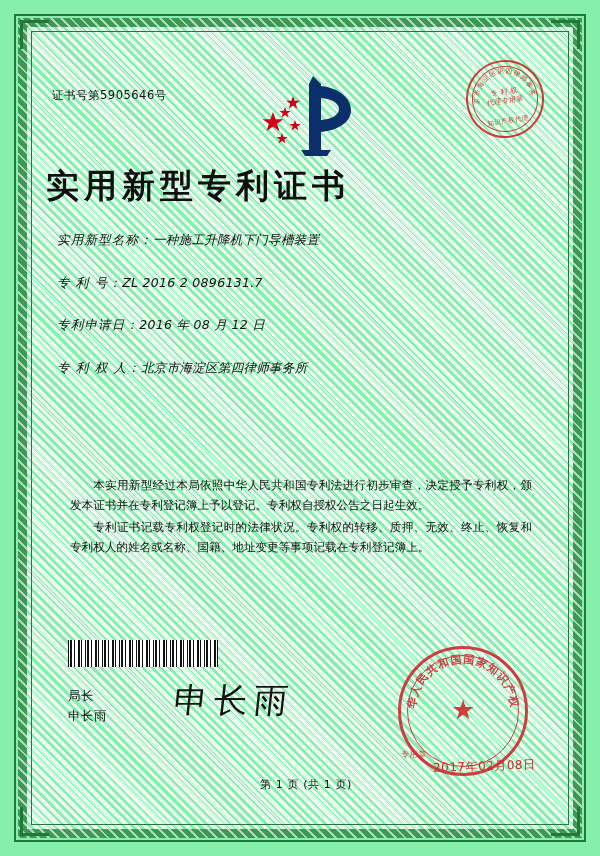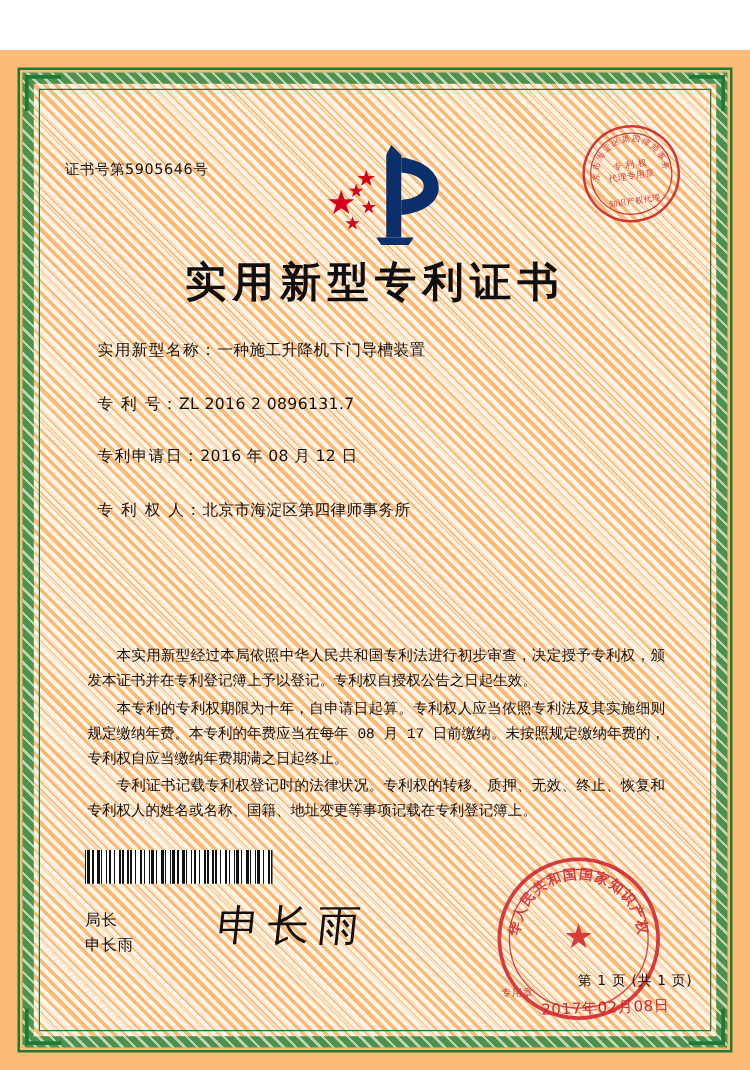--- a/index.html
+++ b/index.html
@@ -5,22 +5,21 @@
   html,body{margin:0;padding:0;}
   body{
     width:600px;height:856px;
     background:#ffffff;
     font-family:"DejaVu Sans","Liberation Sans",sans-serif;
     overflow:hidden;
     position:relative;
   }
   .page{
     position:absolute;inset:0;
-    background:#fdba74;
-    margin-top:40px;
+    background:#86efac;
   }
   
   .border-outer{
     position:absolute;
     left:14px;top:14px;right:14px;bottom:14px;
     border:2px solid #1f7a35;
     box-sizing:border-box;
   }
   .border-pattern{
     position:absolute;
@@ -88,43 +87,42 @@
     text-align:center;font-size:6.5px;letter-spacing:.4px;
   }
 
   
   .logo{
     position:absolute;left:50%;top:30px;transform:translateX(-50%);
     width:130px;height:82px;
   }
   .title{
     position:absolute;left:0;right:0;top:118px;
-    text-align:center;
+    text-align:left;
     font-family:"DejaVu Serif","Liberation Serif",serif;
     font-weight:bold;
     font-size:33px;
     letter-spacing:5px;
     color:#0f0f0f;
   }
 
   .fields{
-    position:absolute;left:32px;right:10px;top:186px;
+    position:absolute;left:11px;right:10px;top:186px;font-style:italic;
   }
   .field{
     font-size:12.5px;color:#111;margin-bottom:25.5px;
     letter-spacing:.3px;
     white-space:nowrap;
   }
   .field .lbl{letter-spacing:1.2px;}
 
   .paragraphs{
     position:absolute;left:24px;right:22px;top:430px;
     font-size:11.6px;line-height:1.72;color:#111;
     text-align:justify;
-    font-family:Liberation Mono, monospace;
   }
   .paragraphs p{margin:0 0 2px 0;text-indent:2em;}
 
   
   .barcode{
     position:absolute;left:22px;top:594px;
     width:150px;height:27px;
     background-image:repeating-linear-gradient(90deg,
       #111 0 1px,#fff 1px 2px,#111 2px 4px,#fff 4px 6px,
       #111 6px 7px,#fff 7px 10px,#111 10px 12px,#fff 12px 13px,
@@ -163,21 +161,21 @@
   }
   .seal-date{
     position:absolute;right:18px;top:712px;
     font-size:12px;color:#d2242b;
     transform:rotate(-2deg);
     letter-spacing:.5px;
   }
 
   .footer{
     position:absolute;left:12px;right:0;bottom:18px;
-    text-align:right;font-size:11px;color:#111;letter-spacing:.6px;
+    text-align:center;font-size:11px;color:#111;letter-spacing:.6px;
   }
 </style>
 </head>
 <body>
 
 <div class="page">
 
   <div class="border-outer"></div>
   <div class="border-pattern"></div>
   <div class="border-inner"></div>
@@ -241,21 +239,20 @@
       <div class="field">
         <span class="lbl">专利申请日：</span><span class="val">2016 年 08 月 12 日</span>
       </div>
       <div class="field">
         <span class="lbl">专 利 权 人：</span><span class="val">北京市海淀区第四律师事务所</span>
       </div>
     </div>
 
     <div class="paragraphs">
       <p>本实用新型经过本局依照中华人民共和国专利法进行初步审查，决定授予专利权，颁发本证书并在专利登记簿上予以登记。专利权自授权公告之日起生效。</p>
-      <p>本专利的专利权期限为十年，自申请日起算。专利权人应当依照专利法及其实施细则规定缴纳年费。本专利的年费应当在每年 08 月 17 日前缴纳。未按照规定缴纳年费的，专利权自应当缴纳年费期满之日起终止。</p>
       <p>专利证书记载专利权登记时的法律状况。专利权的转移、质押、无效、终止、恢复和专利权人的姓名或名称、国籍、地址变更等事项记载在专利登记簿上。</p>
     </div>
 
     <div class="barcode"></div>
 
     <div class="sig-label">
       <div>局长</div>
       <div>申长雨</div>
     </div>
     <div class="sig-hand">申长雨</div>

